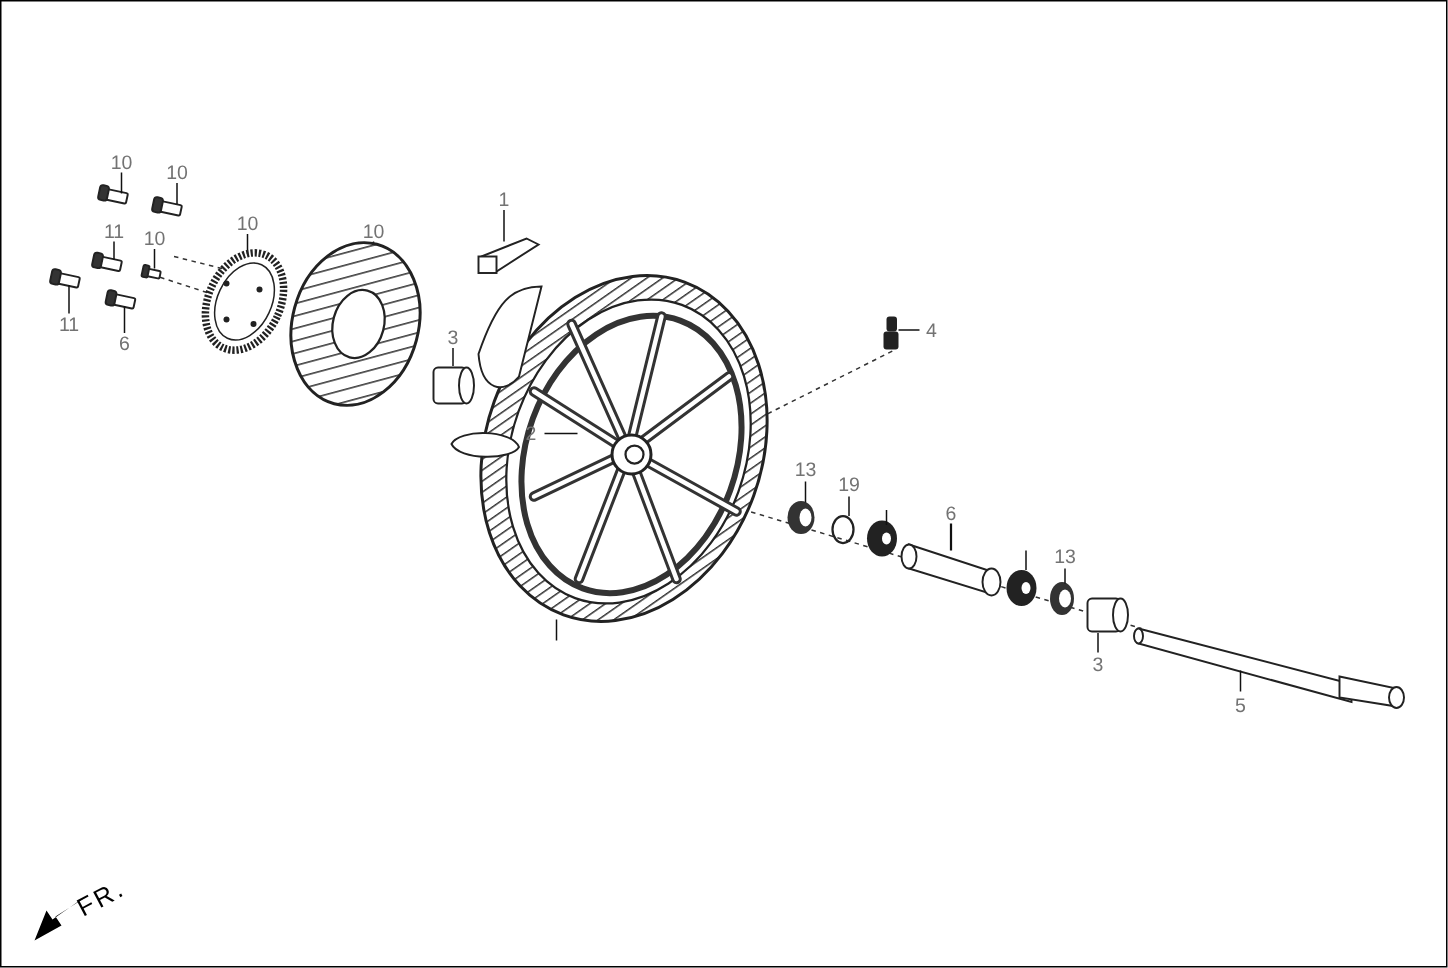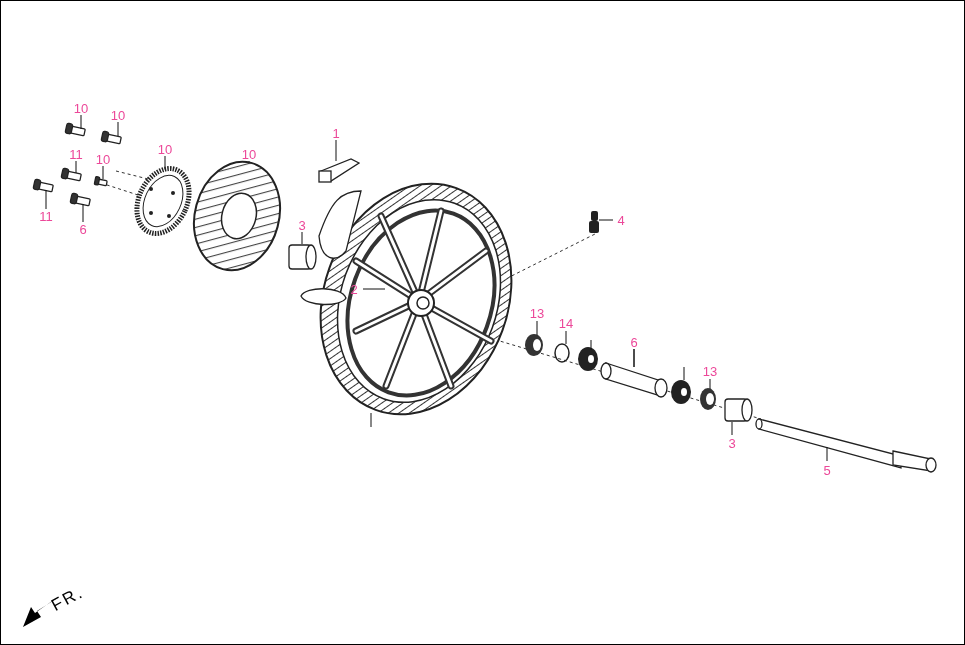--- a/index.html
+++ b/index.html
@@ -1,19 +1,19 @@
 <!DOCTYPE html>
 <html><head>
 <meta charset="utf-8">
 <style>
   html,body{margin:0;padding:0;background:#fff;}
   body{width:965px;height:645px;overflow:hidden;font-family:"Liberation Sans",sans-serif;}
   .frame{position:absolute;left:0;top:0;width:963px;height:643px;border:1px solid #000;background:#fff;}
   svg{position:absolute;left:0;top:0;}
-  .lbl{position:absolute;font-size:13px;color:#ec4899;line-height:1;transform:translate(-50%,-50%);white-space:nowrap;}
+  .lbl{position:absolute;font-size:13px;color:#737373;line-height:1;transform:translate(-50%,-50%);white-space:nowrap;}
   .fr{position:absolute;left:52px;top:596px;font-size:17px;letter-spacing:2px;transform:rotate(-28deg);transform-origin:left center;color:#000;}
 </style>
 </head>
 <body>
 
 <div class="frame">
 <svg width="965" height="645" viewBox="0 0 965 645">
   <defs>
     <pattern id="tread" width="6" height="6" patternUnits="userSpaceOnUse" patternTransform="rotate(35)">
       <rect width="6" height="6" fill="#fff"></rect>
@@ -192,21 +192,21 @@
 <span class="lbl" style="left:45px;top:215px">11</span>
 <span class="lbl" style="left:82px;top:228px">6</span>
 <span class="lbl" style="left:102px;top:158px">10</span>
 <span class="lbl" style="left:164px;top:148px">10</span>
 <span class="lbl" style="left:248px;top:153px">10</span>
 <span class="lbl" style="left:335px;top:132px">1</span>
 <span class="lbl" style="left:301px;top:224px">3</span>
 <span class="lbl" style="left:353px;top:288px">2</span>
 <span class="lbl" style="left:620px;top:219px">4</span>
 <span class="lbl" style="left:536px;top:312px">13</span>
-<span class="lbl" style="left:565px;top:322px">14</span>
+<span class="lbl" style="left:565px;top:322px">19</span>
 <span class="lbl" style="left:590px;top:331px"></span>
 <span class="lbl" style="left:633px;top:341px">6</span>
 <span class="lbl" style="left:683px;top:358px"></span>
 <span class="lbl" style="left:709px;top:370px">13</span>
 <span class="lbl" style="left:731px;top:442px">3</span>
 <span class="lbl" style="left:826px;top:469px">5</span>
 <span class="lbl" style="left:370px;top:434px"></span>
 
 <span class="fr">FR.</span>
 </div>

